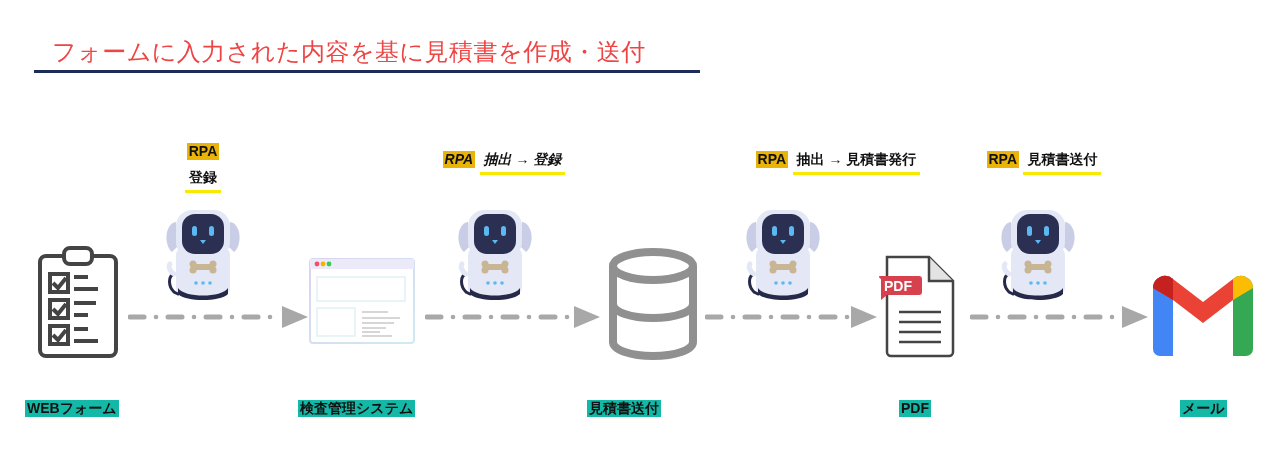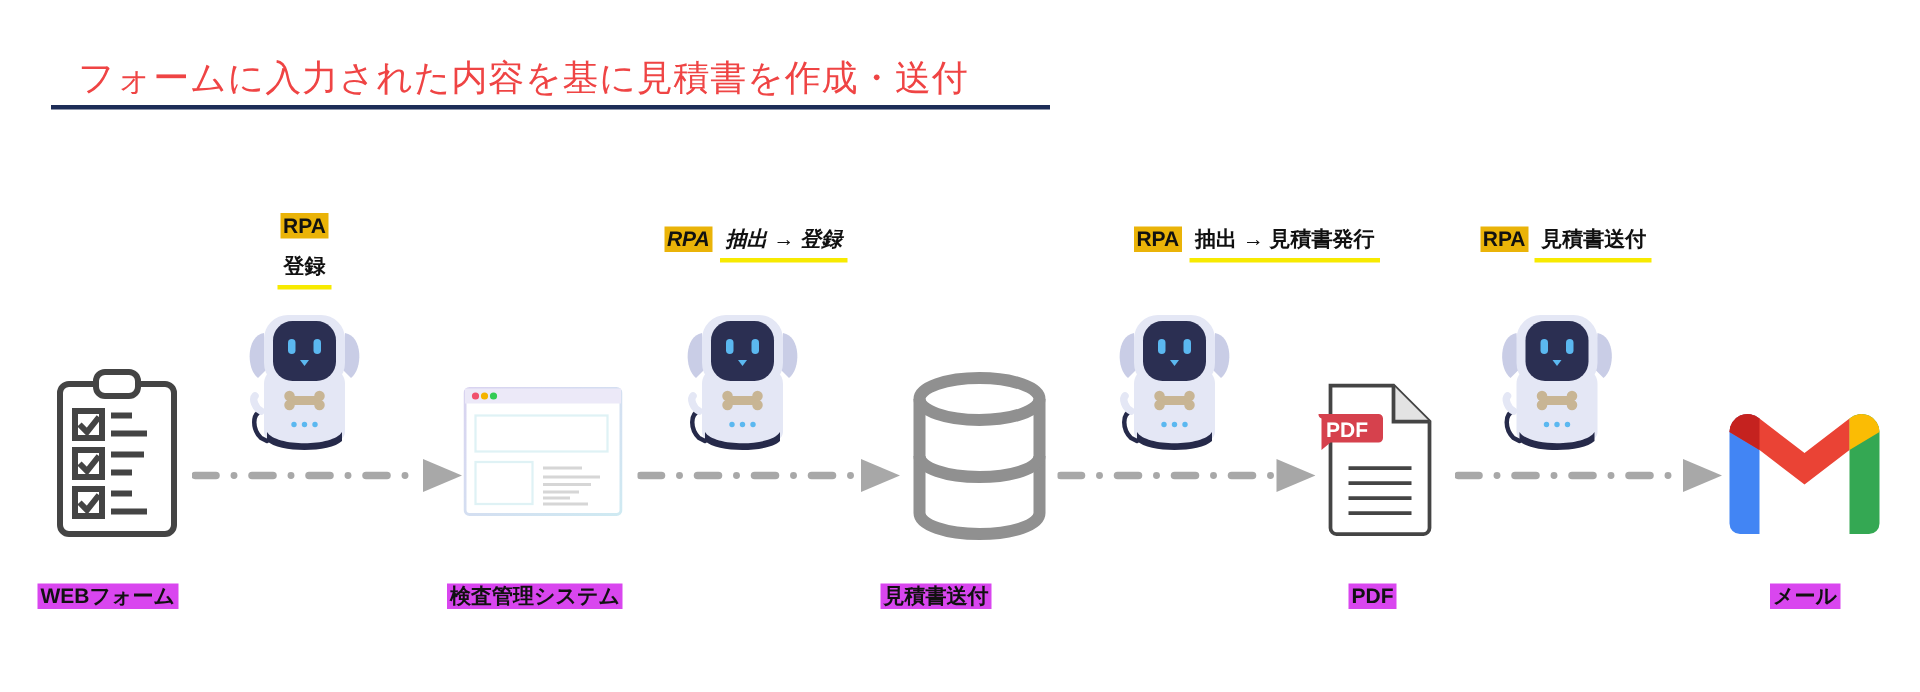--- a/index.html
+++ b/index.html
@@ -22,22 +22,22 @@
     }
     .rpa-action {
       display: block; margin-top: 9px; font-size: 14px; font-weight: bold;
       padding: 0 4px 3px; border-bottom: 3px solid #f7ea00; white-space: nowrap;
     }
 
     .robot { position: absolute; width: 86px; height: 100px; }
 
     .node-icon { position: absolute; }
     .node-label {
-      position: absolute; top: 389px; font-size: 14px; font-weight: bold;
-      background: #d946ef; padding: 0 2px; line-height: 17px; white-space: nowrap;
+      position: absolute; top: 400px; font-size: 14px; font-weight: bold;
+      background: #14b8a6; padding: 0 2px; line-height: 17px; white-space: nowrap;
     }
 
     .arrow { position: absolute; height: 24px; }
   </style>
 </head>
 <body>
 
 <div class="title">フォームに入力された内容を基に見積書を作成・送付</div>
 <div class="title-rule"></div>
 

